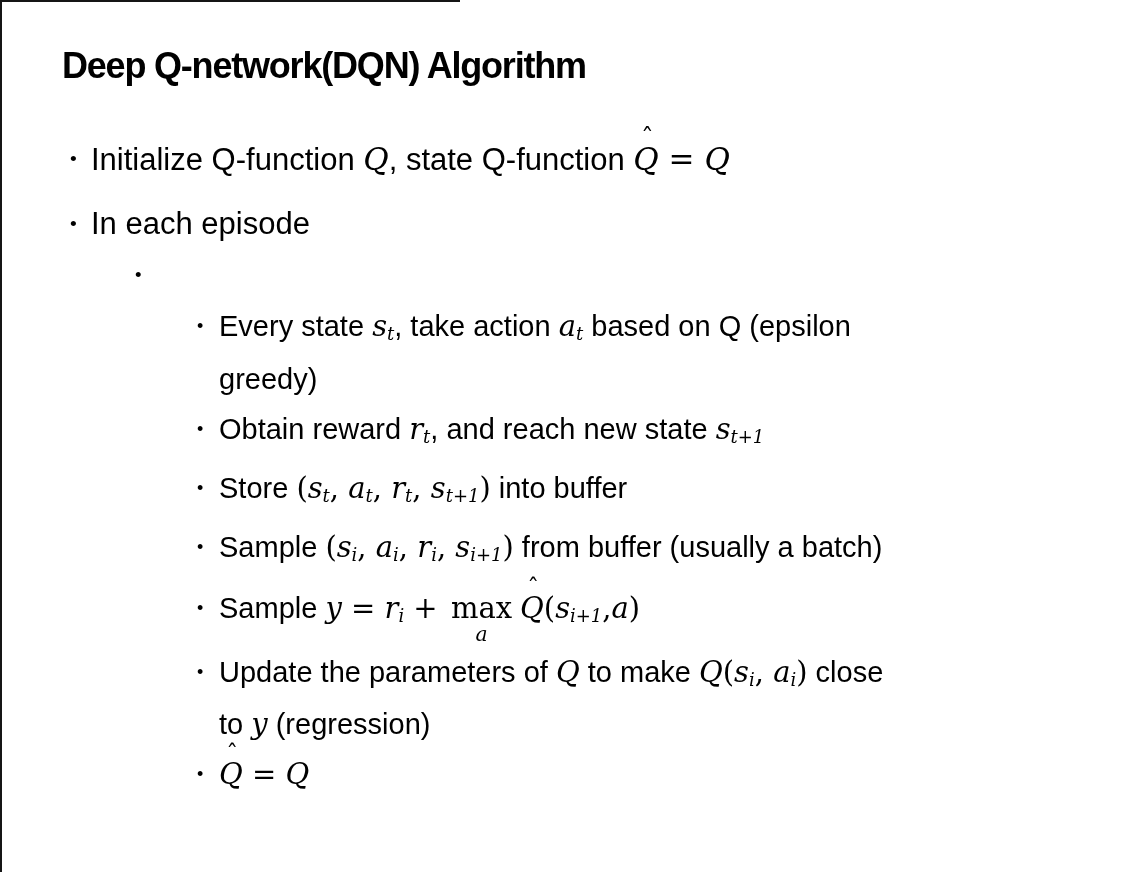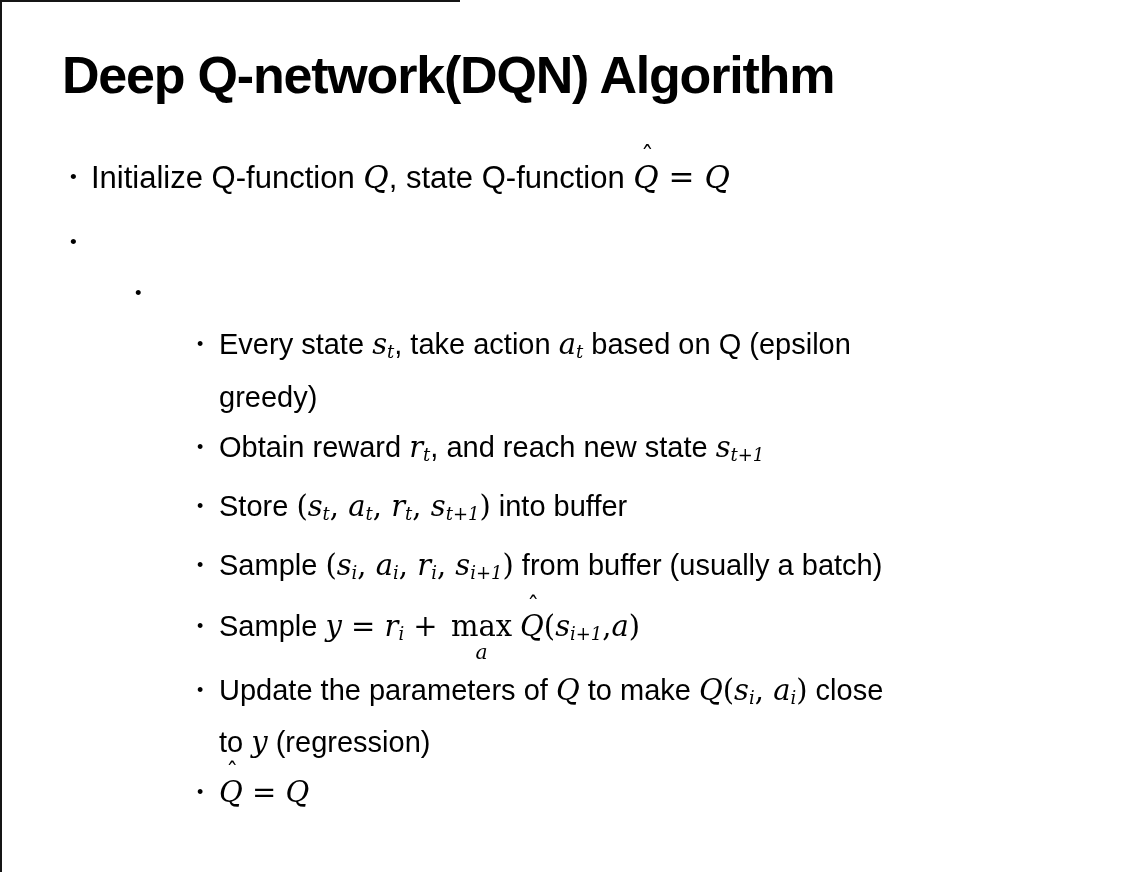--- a/index.html
+++ b/index.html
@@ -10,21 +10,21 @@
     background:#ffffff;
     overflow:hidden;
     font-family:"Liberation Sans",sans-serif;
     color:#000000;
   }
   .edge-left{position:absolute;left:0;top:0;width:2px;height:872px;background:#151515;}
   .edge-top{position:absolute;left:0;top:0;height:2px;width:460px;background:#151515;}
 
   .title{
     margin:46px 0 0 62px;
-    font-size:52px;
+    font-size:36px;
     font-weight:700;
     letter-spacing:-1.2px;
     line-height:1.12;
     white-space:nowrap;
   }
 
   .bullets{margin-top:50px;}
   .li{display:flex;align-items:flex-start;}
   .marker{flex:none;font-size:0.62em;line-height:inherit;}
   .txt{display:block;}
@@ -70,20 +70,21 @@
 
   <div class="bullets">
 
     <div class="li lv1 mb18">
       <span class="marker">•</span>
       <span class="txt"><span>Initialize Q-function </span><span class="mvar">Q</span><span>, state Q-function </span><span class="mvar hatwrap"><span class="hat">ˆ</span><span>Q</span></span><span class="mop"> = </span><span class="mvar">Q</span></span>
     </div>
 
     <div class="li lv1 mb5">
       <span class="marker">•</span>
+      <span class="txt"><span>In each episode</span></span>
     </div>
 
     <div class="li lv2 mb6">
       <span class="marker">•</span>
     </div>
 
     <div class="li lv3 mb5">
       <span class="marker">•</span>
       <span class="txt"><span>Every state </span><span class="mvar">s</span><span class="msub">t</span><span>, take action </span><span class="mvar">a</span><span class="msub">t</span><span> based on Q (epsilon</span><br><span>greedy)</span></span>
     </div>

